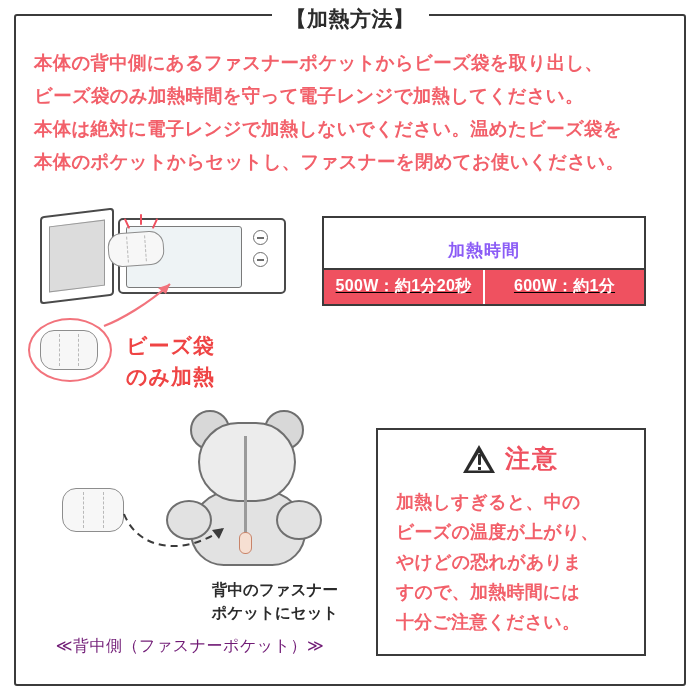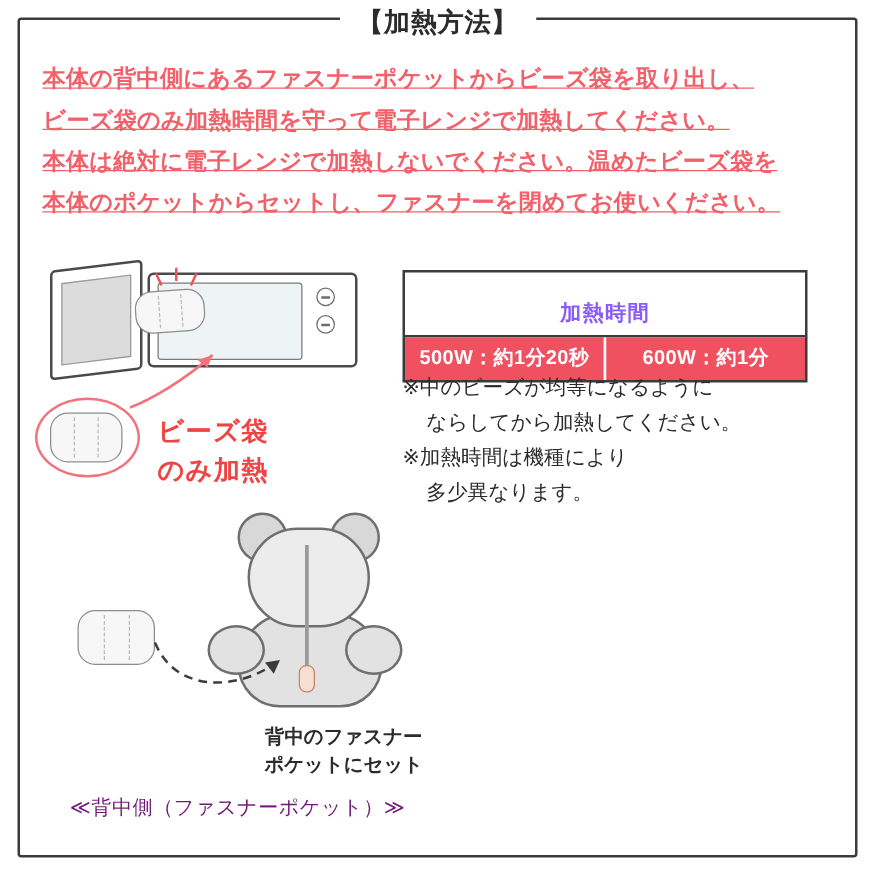--- a/index.html
+++ b/index.html
@@ -56,21 +56,21 @@
     position: absolute;
     left: 34px;
     top: 46px;
     width: 612px;
     color: #f2606a;
     font-size: 18.5px;
     font-weight: bold;
     line-height: 33px;
     letter-spacing: 0.2px;
   }
-  .intro div { white-space: nowrap; text-decoration: underline; }
+  .intro div { white-space: nowrap; }
 
   
   .mw-area {
     position: absolute;
     left: 34px;
     top: 208px;
     width: 280px;
     height: 100px;
   }
   .mw-body {
@@ -202,20 +202,21 @@
     text-align: center;
     font-size: 17px;
     font-weight: bold;
     color: #8b5cf6;
     padding: 21px 0 6px;
     border-bottom: 2px solid #3b3b3b;
     letter-spacing: 1px;
   }
   .table-row {
     display: flex;
+    text-decoration: underline;
   }
   .table-cell {
     flex: 1;
     background: #ef5160;
     color: #ffffff;
     font-size: 16px;
     font-weight: bold;
     text-align: center;
     padding: 6px 0 7px;
     letter-spacing: 0.3px;
@@ -464,27 +465,37 @@
   </div>
 
   <div class="table-box">
     <div class="table-head">加熱時間</div>
     <div class="table-row">
       <div class="table-cell">500W：約1分20秒</div>
       <div class="table-cell">600W：約1分</div>
     </div>
   </div>
 
-  <div class="notes">
-    <div>※中のビーズが均等になるように</div>
-    <div class="indent">ならしてから加熱してください。</div>
-    <div>※加熱時間は機種により</div>
-    <div class="indent">多少異なります。</div>
-  </div>
-
+
+  <div class="caution-box">
+    <div class="caution-head">
+      <div class="warn-tri">
+        <div class="excl"></div>
+        <div class="excl-dot"></div>
+      </div>
+      <div class="caution-title">注意</div>
+    </div>
+    <div class="caution-body">
+      <div>加熱しすぎると、中の</div>
+      <div>ビーズの温度が上がり、</div>
+      <div>やけどの恐れがありま</div>
+      <div>すので、加熱時間には</div>
+      <div>十分ご注意ください。</div>
+    </div>
+  </div>
 
   <div class="bear-wrap">
     <div class="bear-ear left"></div>
     <div class="bear-ear right"></div>
     <div class="bear-body"></div>
     <div class="bear-arm l"></div>
     <div class="bear-arm r"></div>
     <div class="bear-head"></div>
     <div class="bear-zip"></div>
     <div class="bear-zip-pull"></div>

